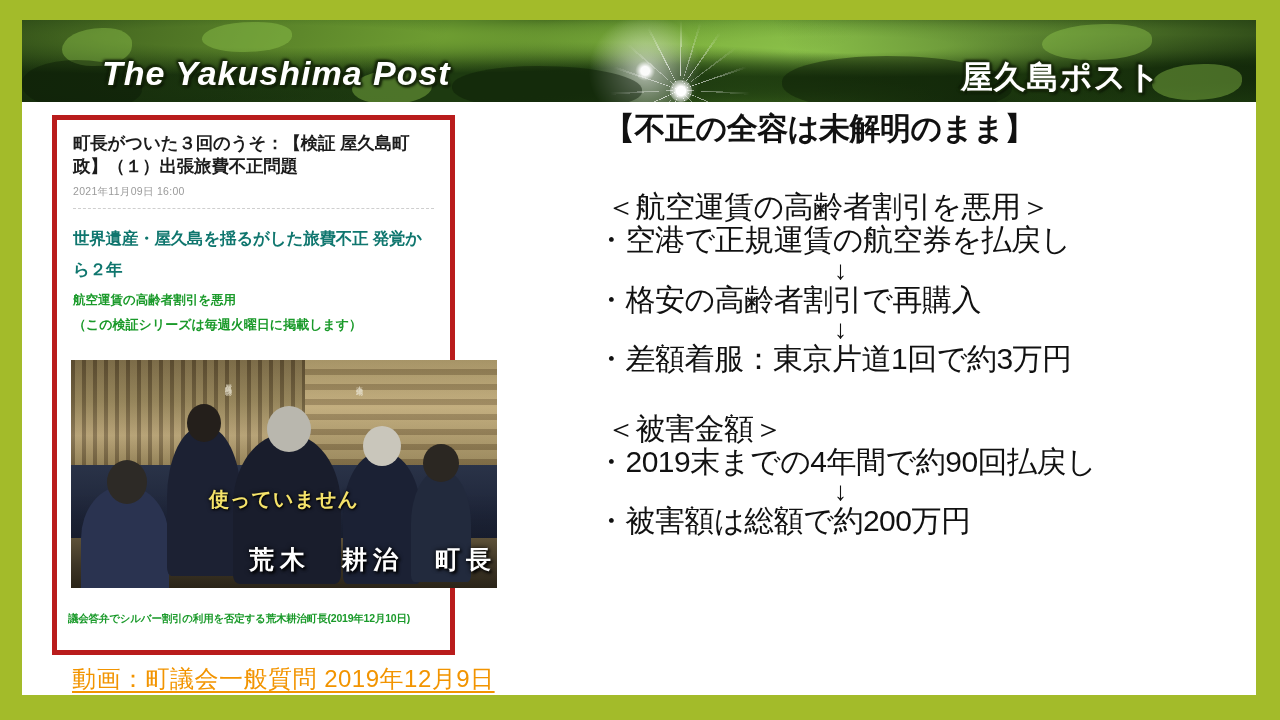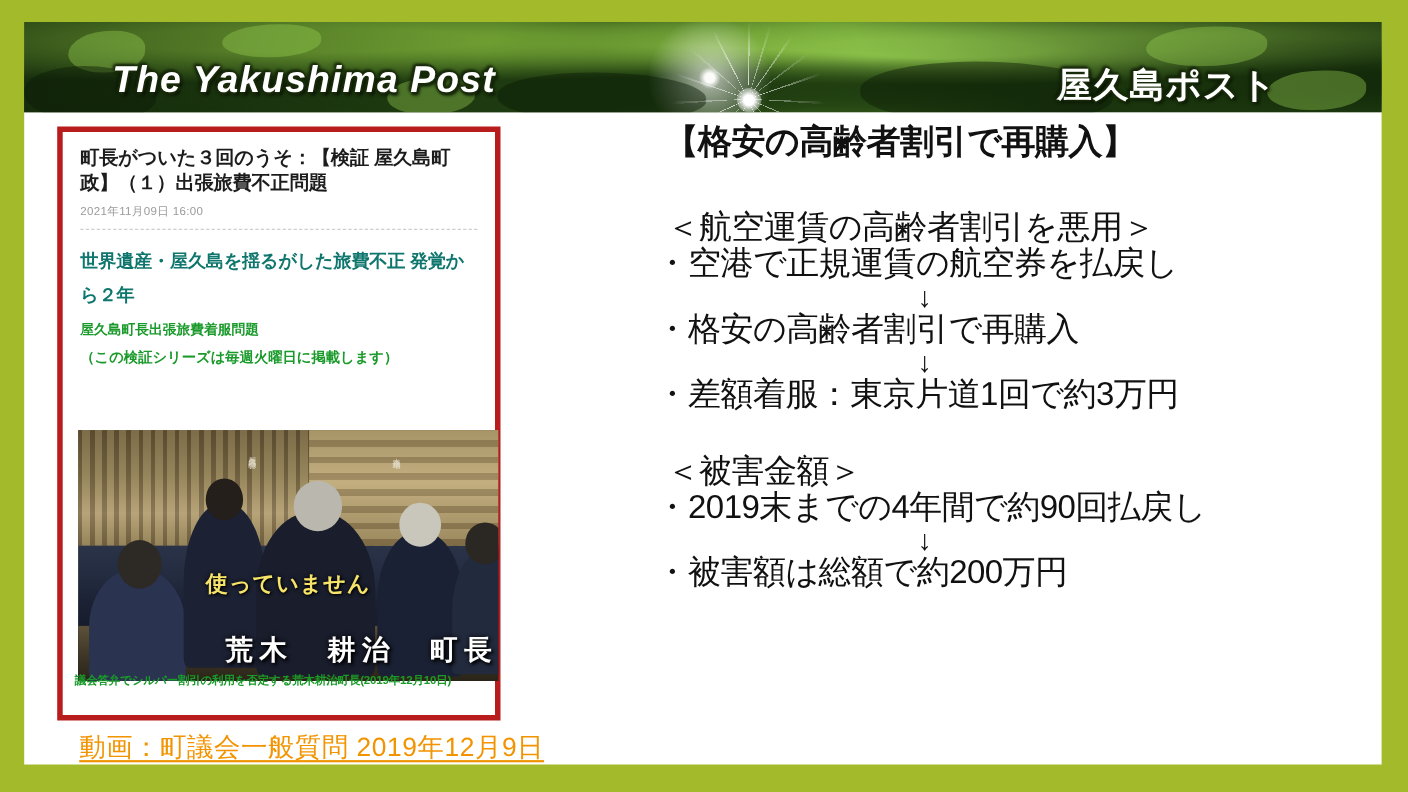--- a/index.html
+++ b/index.html
@@ -109,21 +109,21 @@
   }
   .art-sub2{
     margin-top:8px;font-weight:bold;font-size:12.5px;color:#1a9a2a;
   }
   .art-note{
     margin-top:7px;font-weight:bold;font-size:13px;color:#1a9a2a;
   }
 
   
   .photo{
-    position:absolute;left:71px;top:391px;width:382px;height:228px;
+    position:absolute;left:71px;top:360px;width:426px;height:228px;
     overflow:hidden;
     background:
       linear-gradient(180deg, rgba(0,0,0,0) 58%, rgba(0,0,0,.30) 100%),
       linear-gradient(180deg,#8a7b58 0%,#9a8a61 16%,#6d6248 30%,#2a3348 46%,#1d2438 70%,#151b2b 100%);
   }
   .ph-wood{
     position:absolute;left:0;top:0;width:100%;height:46%;
     background:
       repeating-linear-gradient(90deg, rgba(60,45,25,.36) 0 4px, rgba(190,170,120,.20) 4px 11px),
       linear-gradient(180deg,#6b5c3c 0%,#8d7d55 40%,#b6a278 72%,#8b7a52 100%);
@@ -209,21 +209,21 @@
     <div class="suncore"></div>
     <div class="banner-title-en">The Yakushima Post</div>
     <div class="banner-title-jp">屋久島ポスト</div>
   </div>
 
   <div class="article-card">
     <div class="art-headline">町長がついた３回のうそ：【検証 屋久島町政】（１）出張旅費不正問題</div>
     <div class="art-date">2021年11月09日 16:00</div>
     <div class="art-rule"></div>
     <div class="art-sub">世界遺産・屋久島を揺るがした旅費不正 発覚から２年</div>
-    <div class="art-sub2">屋久島町長出張旅費着服問題</div>
+    <div class="art-sub2">航空運賃の高齢者割引を悪用</div>
     <div class="art-note">（この検証シリーズは毎週火曜日に掲載します）</div>
   </div>
 
   <div class="photo">
     <div class="ph-wood"></div>
     <div class="ph-wood-r"></div>
     <div class="ph-desk"></div>
 
     <div class="ph-figure" style="left:10px;top:126px;width:88px;height:110px;background:#2a3350;"></div>
     <div class="ph-head" style="left:36px;top:100px;width:40px;height:44px;background:#2d2a26;"></div>
@@ -241,21 +241,21 @@
 
     <div class="ph-sub">使っていません</div>
     <div class="ph-name">荒木　耕治　町長</div>
   </div>
 
   <div class="photo-caption">議会答弁でシルバー割引の利用を否定する荒木耕治町長(2019年12月10日)</div>
 
   <a class="video-link" href="#">動画：町議会一般質問 2019年12月9日</a>
 
   <div class="right-panel">
-    <div class="rp-title">【格安の高齢者割引で再購入】</div>
+    <div class="rp-title">【不正の全容は未解明のまま】</div>
     <div class="sp-26"></div>
     <div class="sp-18"></div>
     <div class="rp-sec">＜航空運賃の高齢者割引を悪用＞</div>
     <div class="rp-bullet">・空港で正規運賃の航空券を払戻し</div>
     <div class="rp-arrow">↓</div>
     <div class="rp-bullet">・格安の高齢者割引で再購入</div>
     <div class="rp-arrow">↓</div>
     <div class="rp-bullet">・差額着服：東京片道1回で約3万円</div>
     <div class="sp-26"></div>
     <div class="sp-10"></div>

